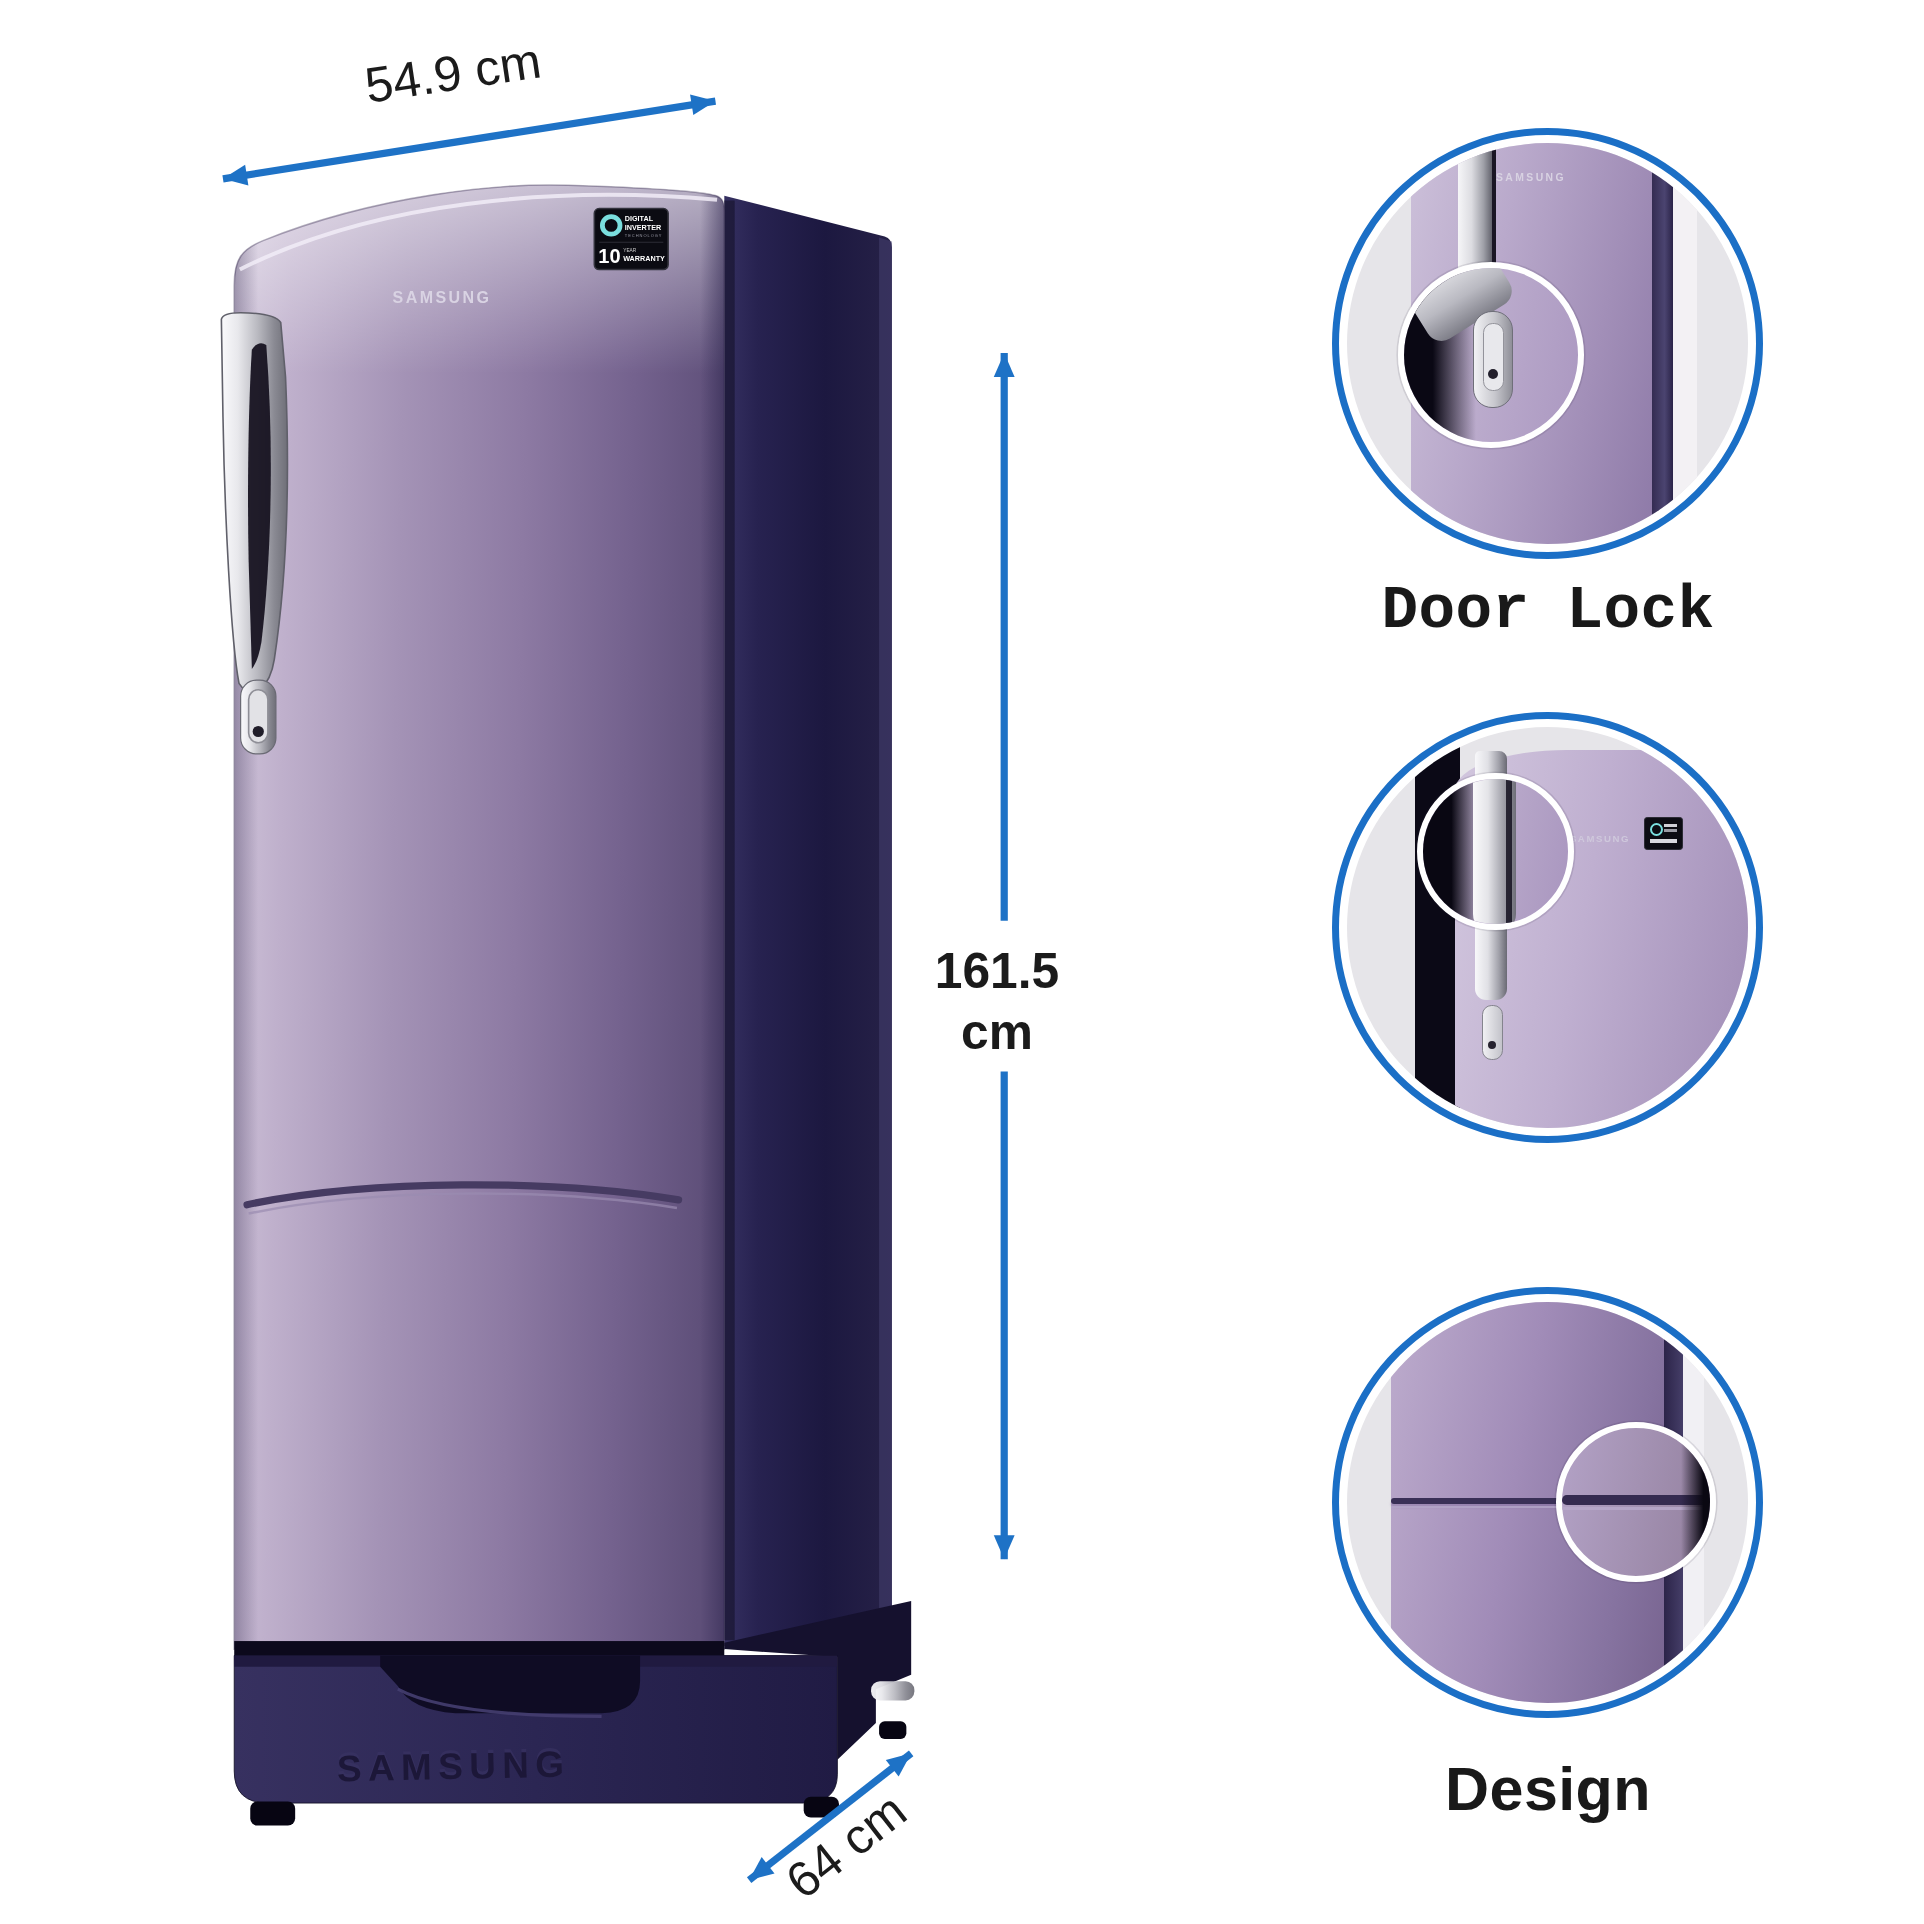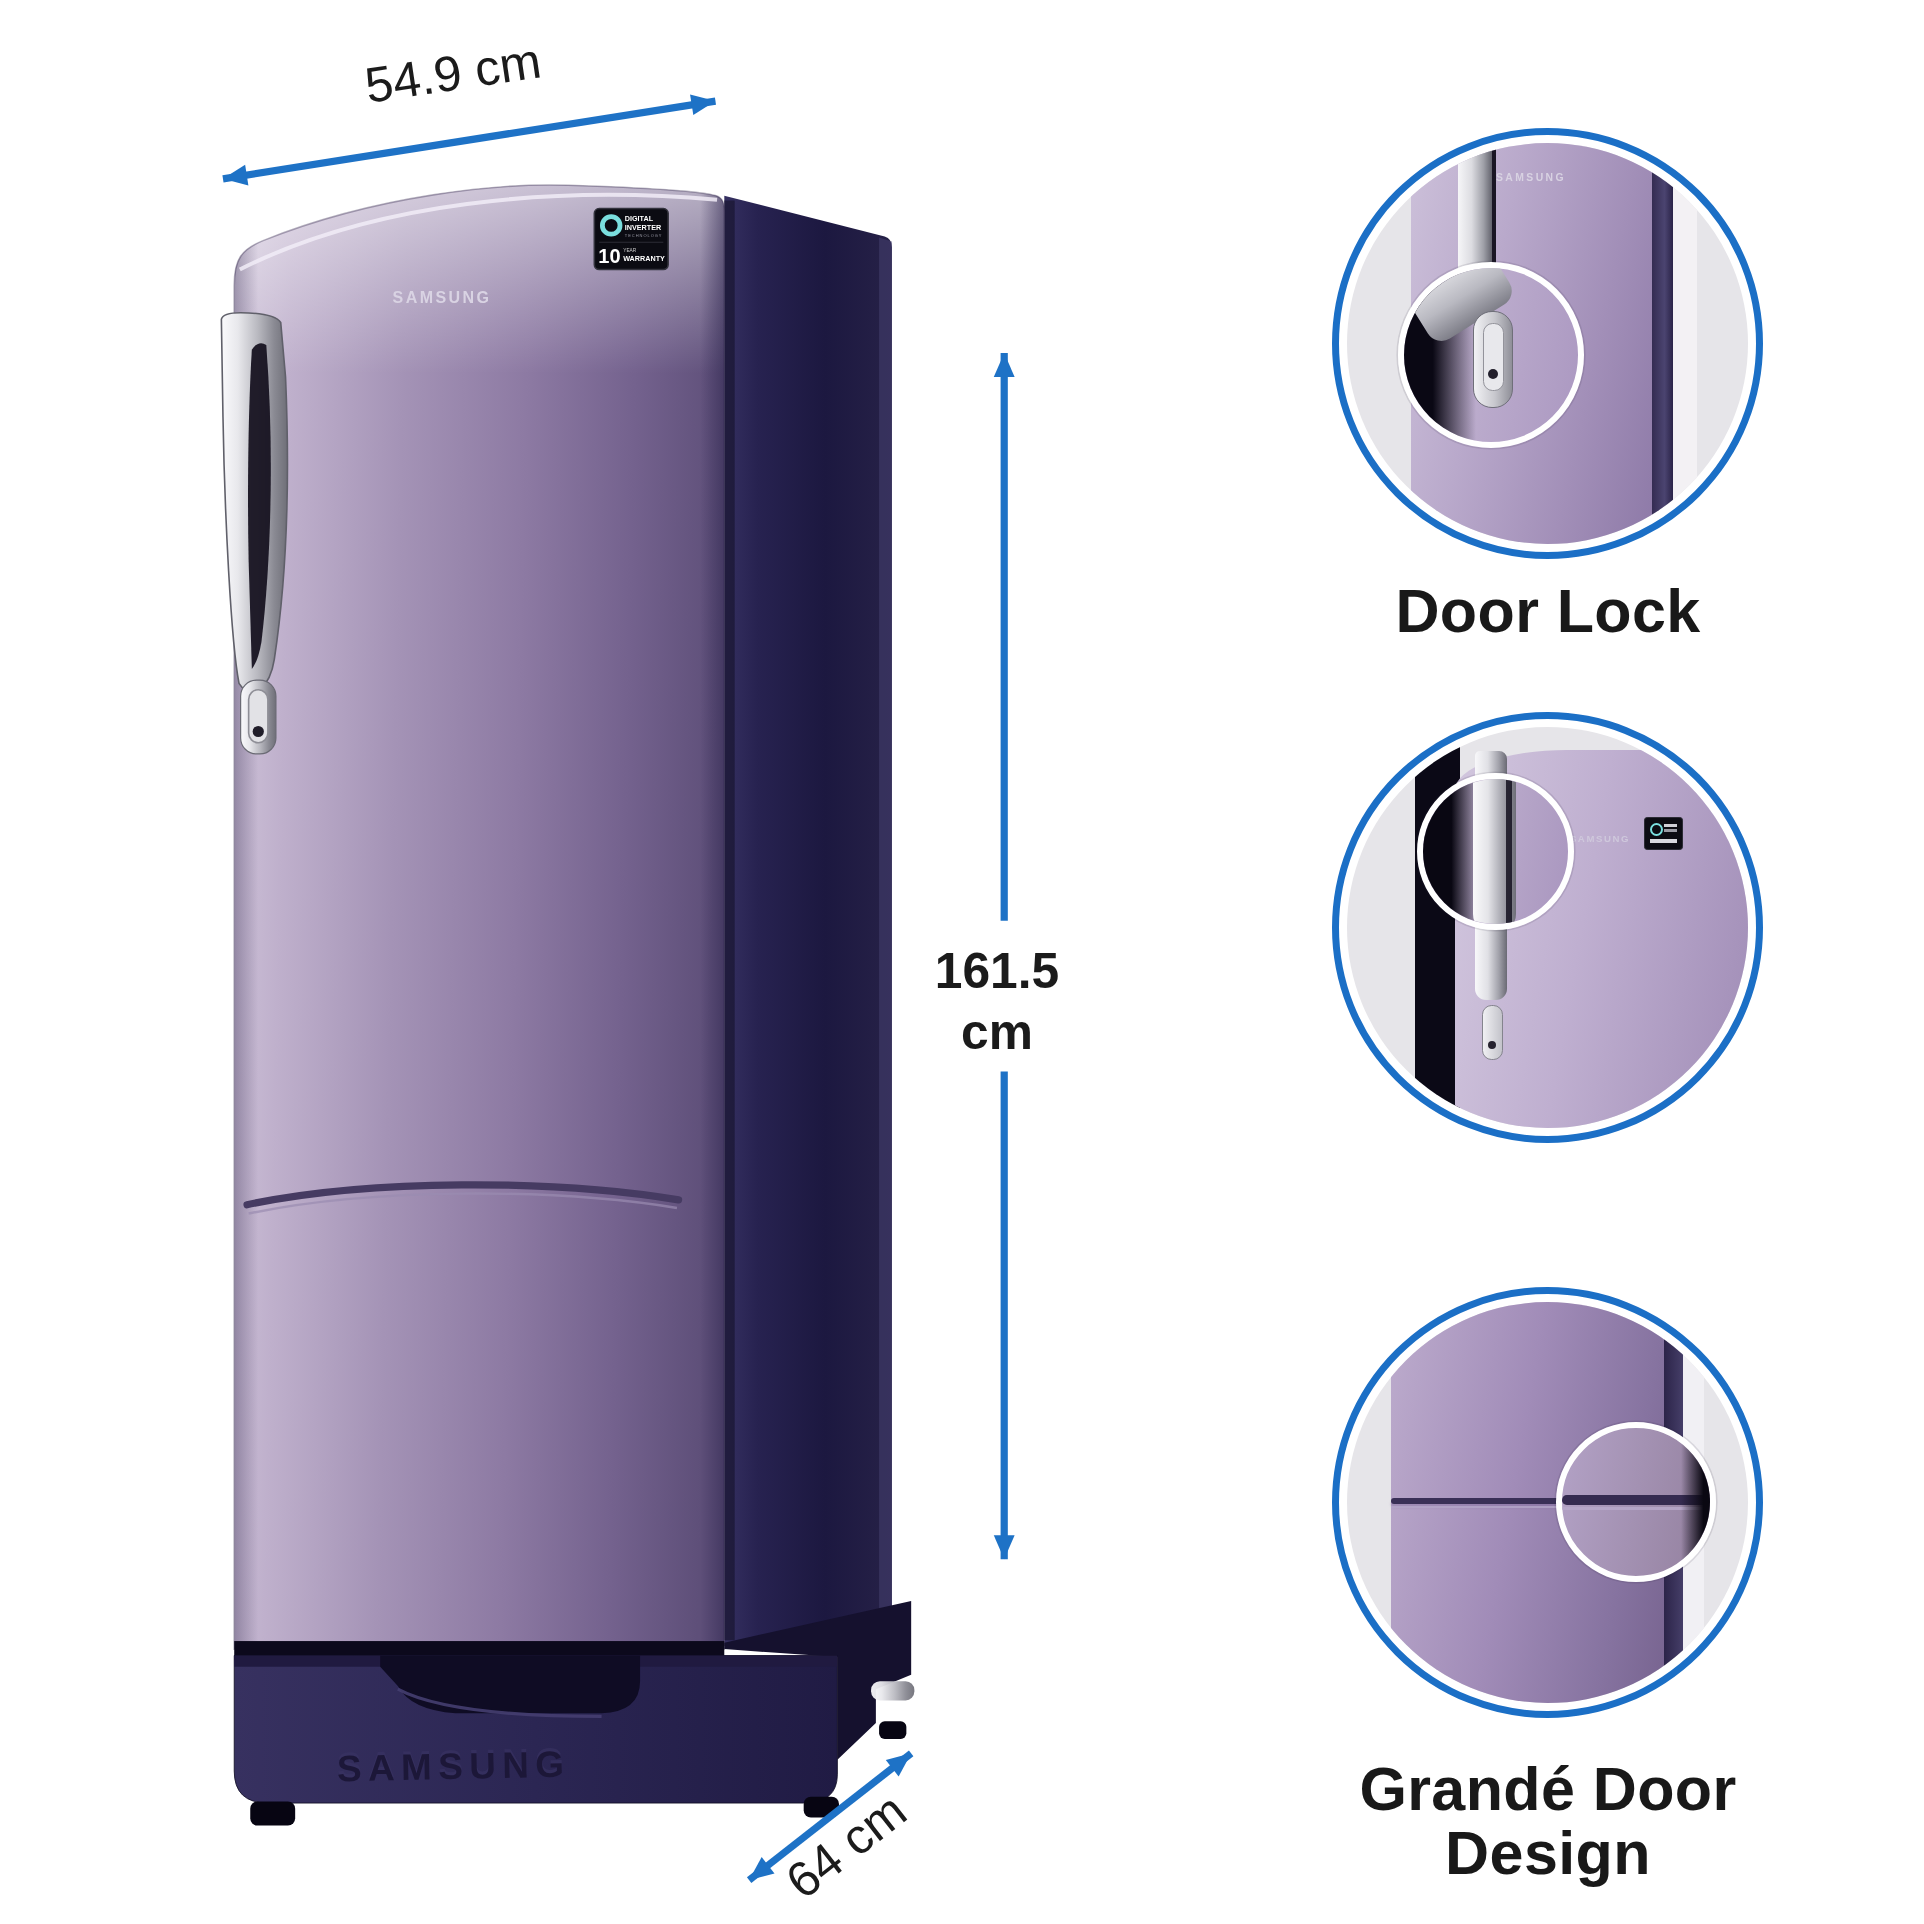--- a/index.html
+++ b/index.html
@@ -212,21 +212,21 @@
       <div class="layer mini-logo c1-logo">SAMSUNG</div>
       <div class="mag mag1">
         <div class="layer m1-dark"></div>
         <div class="layer m1-handleend"></div>
         <div class="layer m1-lock"></div>
         <div class="layer m1-pill"></div>
         <div class="layer m1-dot"></div>
       </div>
     </div>
   </div>
-  <div class="callout-label" style="top:579px;">Door Lock</div>
+  <div class="callout-label" style="top:579px;font-family:Liberation Mono, monospace;">Door Lock</div>
 
   <div class="callout" style="left:1332px;top:712px;">
     <div class="photo">
       <div class="layer c2-sliver"></div>
       <div class="layer c2-door"></div>
       <div class="layer c2-handle"></div>
       <div class="layer c2-lockpill"></div>
       <div class="layer c2-dot"></div>
       <div class="layer mini-logo c2-logo">SAMSUNG</div>
       <div class="layer c2-badge">
@@ -251,18 +251,17 @@
       <div class="layer c3-edge"></div>
       <div class="layer c3-white"></div>
       <div class="mag mag3">
         <div class="layer m3-groove"></div>
         <div class="layer m3-hi"></div>
         <div class="layer m3-dark"></div>
       </div>
     </div>
   </div>
   <div class="callout-label" style="top:1757px;">
-    <div>Grandé Door</div>
     <div>Design</div>
   </div>
 
 </div>
 
 
 </body></html>

